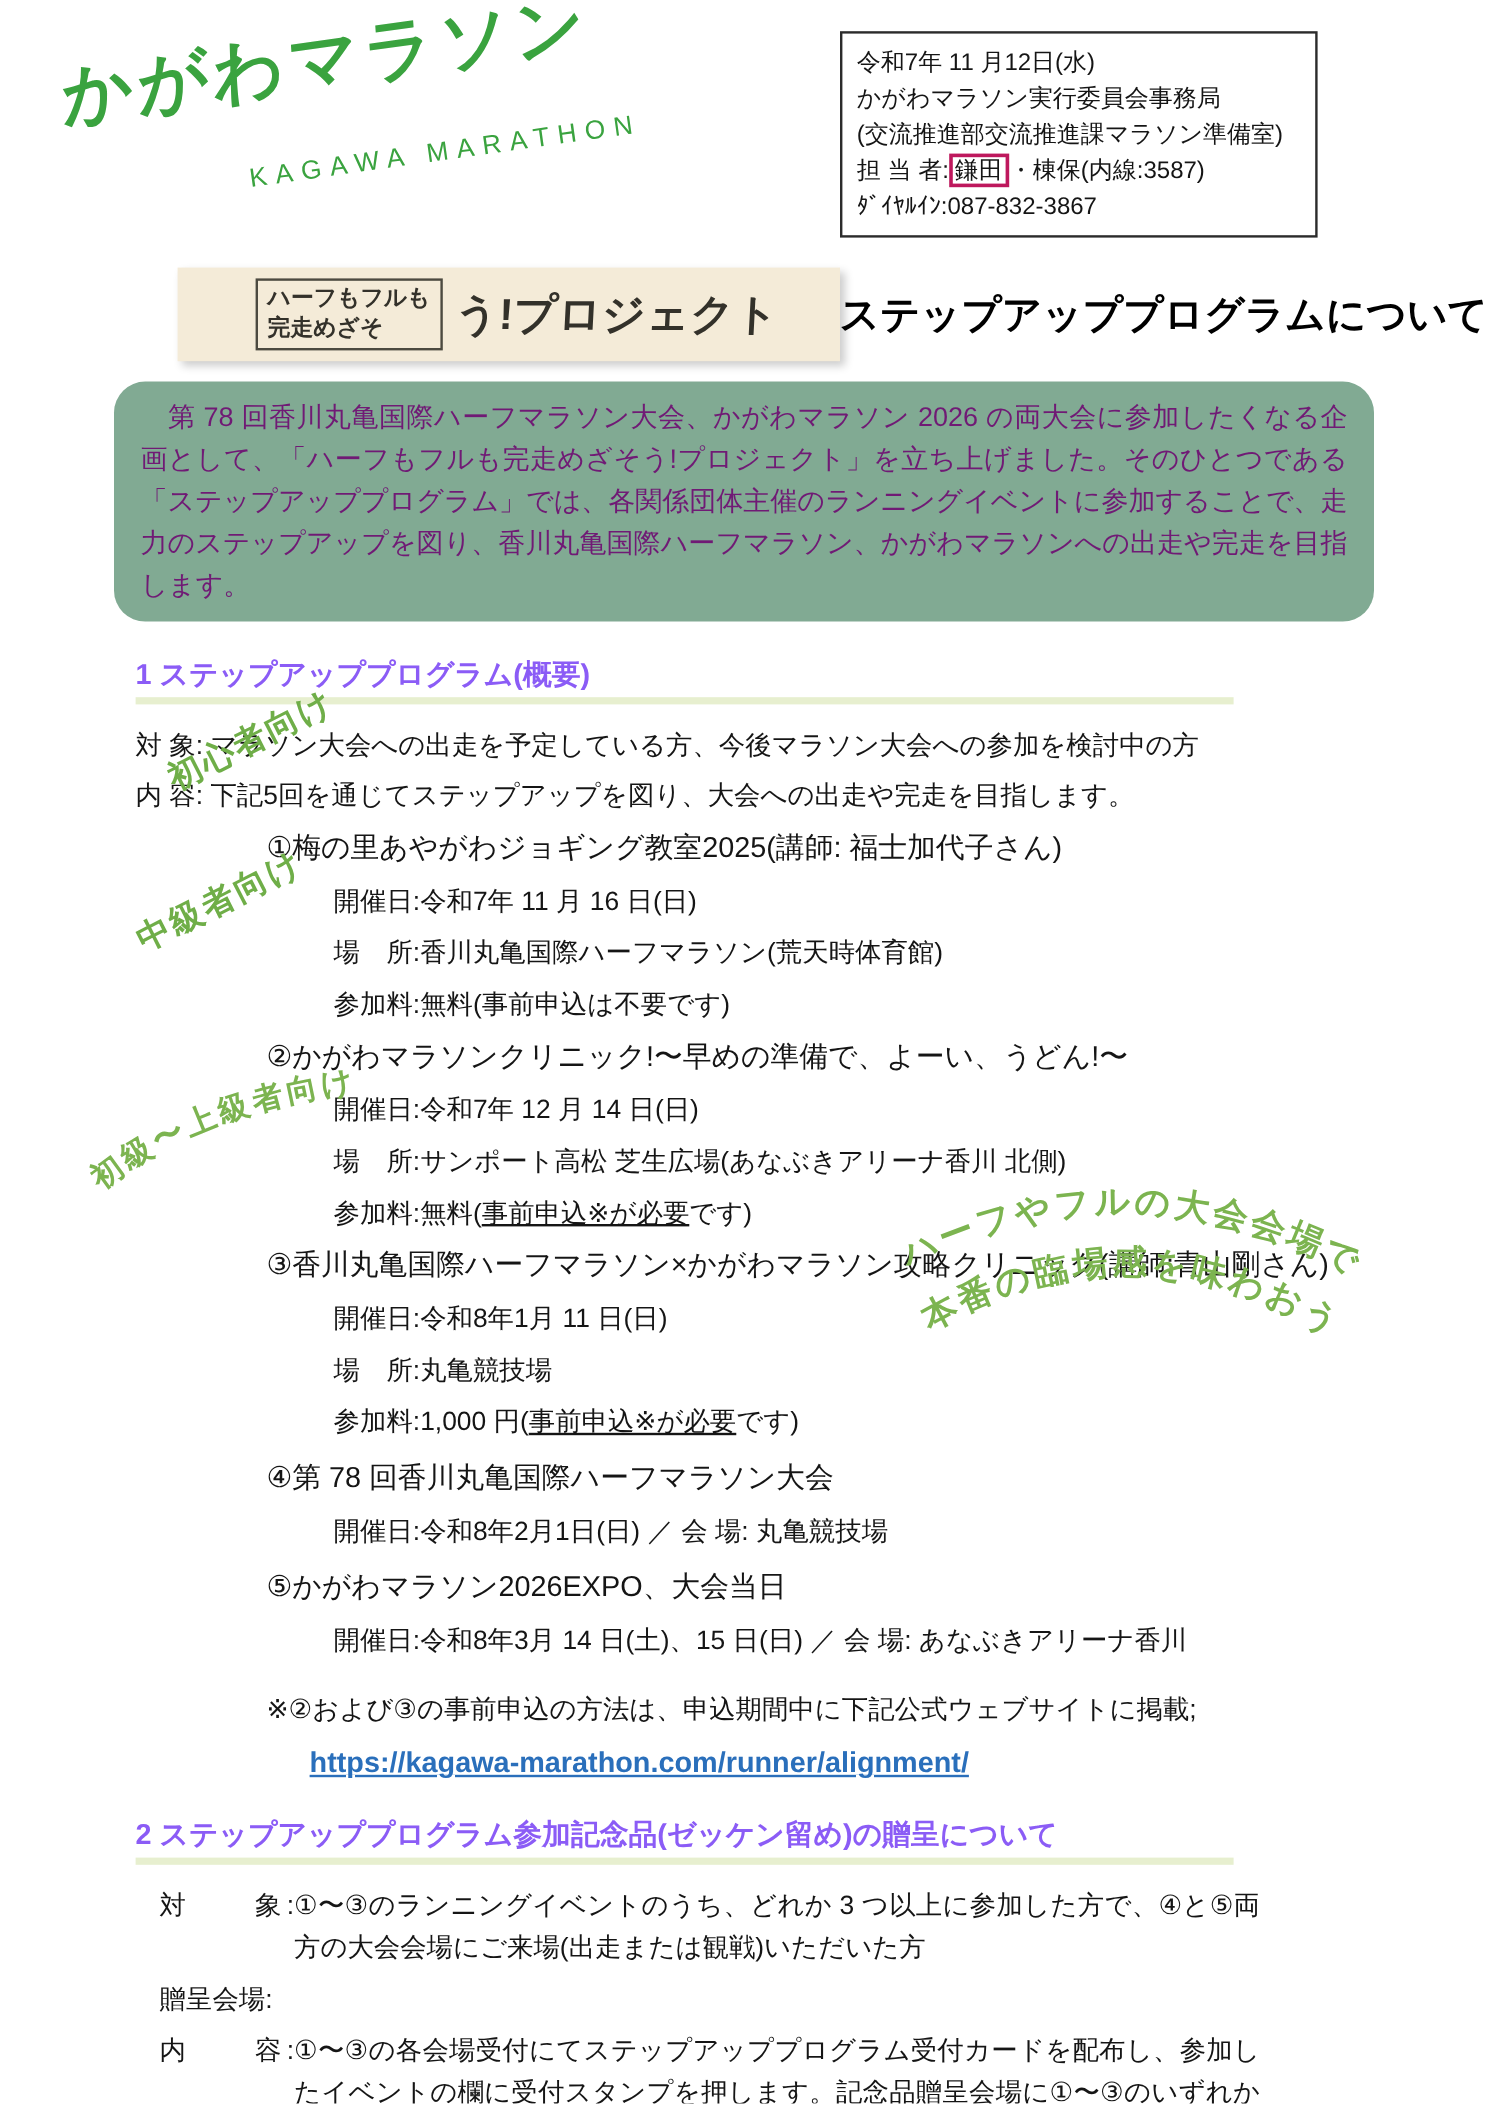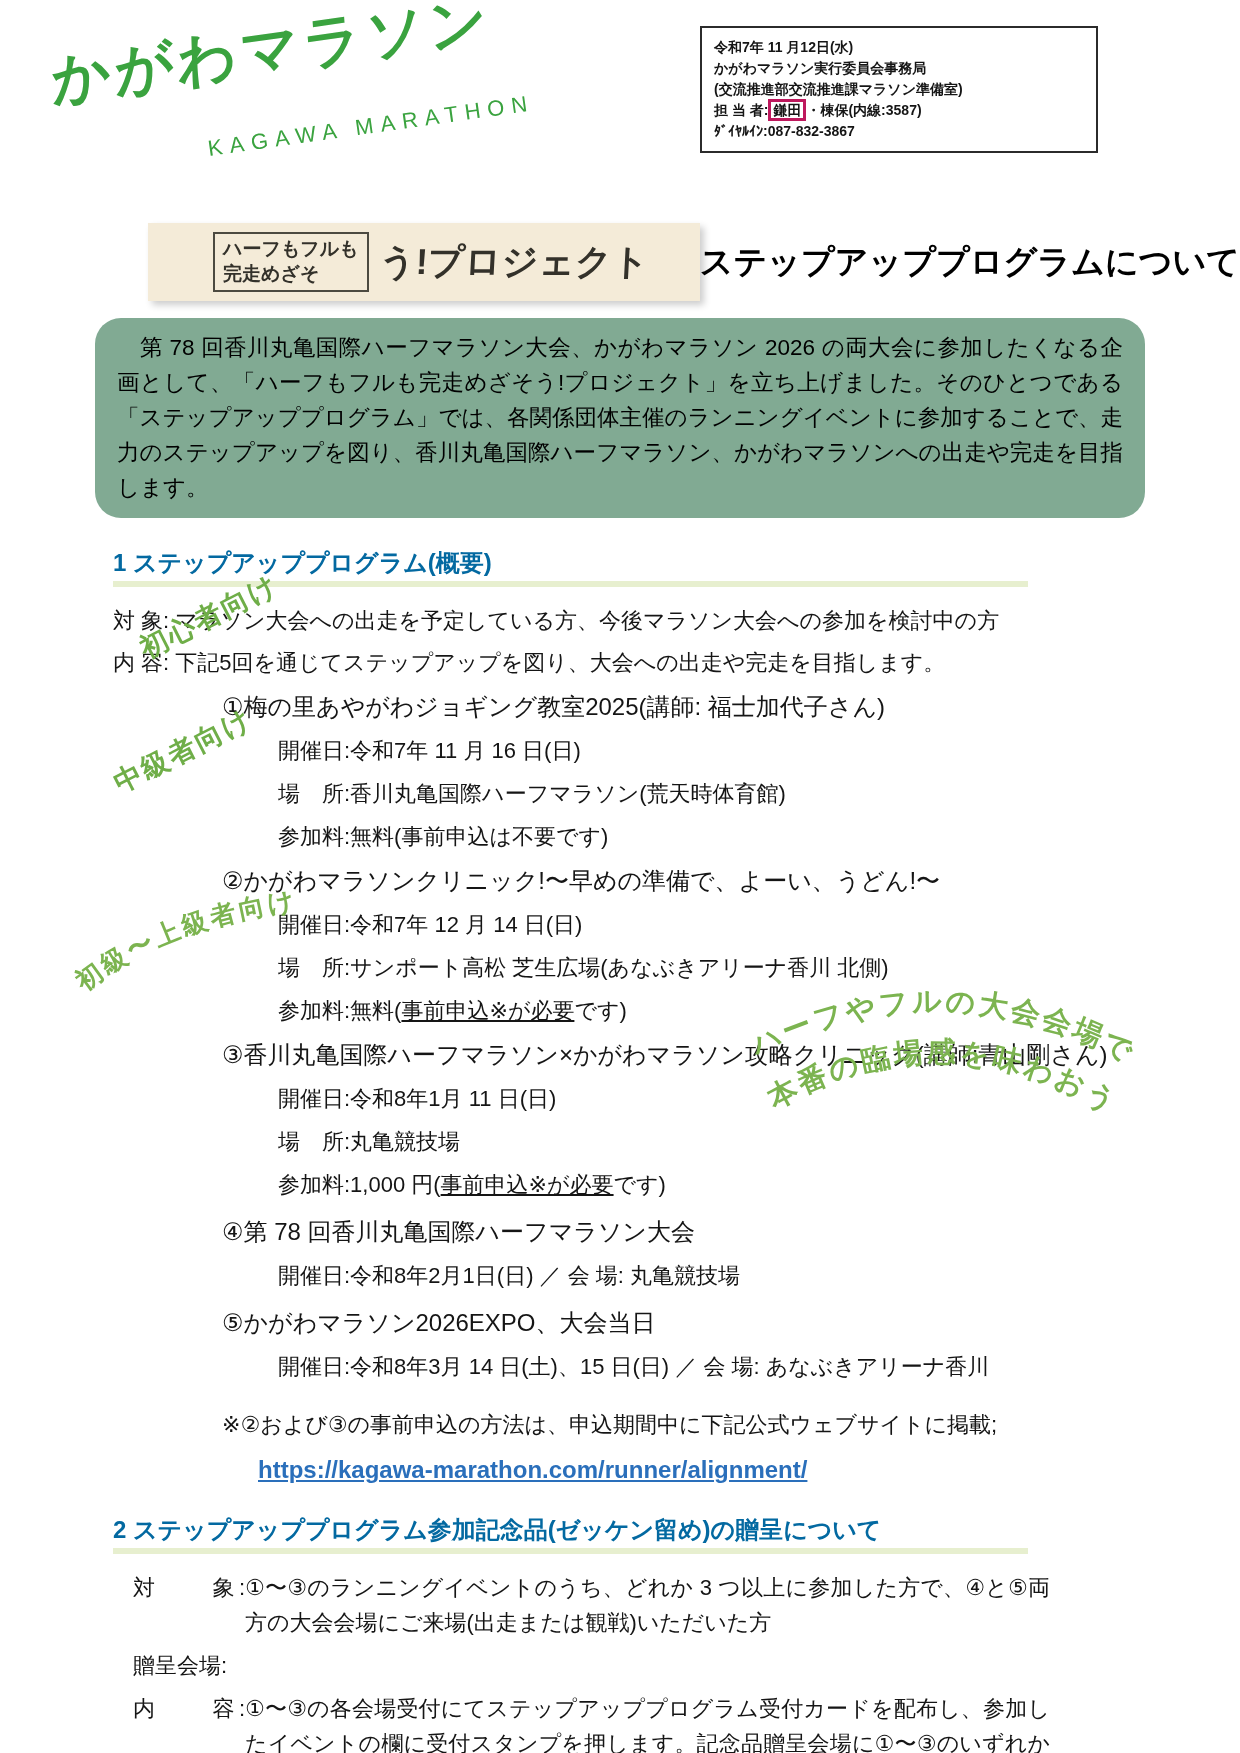--- a/index.html
+++ b/index.html
@@ -14,22 +14,22 @@
     position:absolute;left:52px;top:42px;font-size:58px;font-weight:bold;
     color:#3aa33f;transform:rotate(-8deg) skewX(-4deg);transform-origin:left center;
     letter-spacing:4px;white-space:nowrap;
   }
   .logo-en{
     position:absolute;left:208px;top:136px;font-size:22px;color:#3aa33f;
     letter-spacing:7px;transform:rotate(-8deg);transform-origin:left center;white-space:nowrap;
   }
   .contact-box{
     position:absolute;left:700px;top:26px;width:370px;
-    border:2px solid #2b2b2b;padding:9px 12px;font-size:14px;line-height:1.5;
-    background:#fff;white-space:nowrap;font-weight:bold;
+    border:2px solid #2b2b2b;padding:9px 12px;font-size:20px;line-height:1.5;
+    background:#fff;white-space:nowrap;
   }
   .boxed-name{border:3px solid #be185d;padding:0 2px;}
   
   .project-row{display:flex;align-items:center;margin:10px 0 0 148px;height:80px;}
   .project-badge{
     display:flex;align-items:center;background:#f4ebd8;height:78px;width:562px;
     padding-left:14px;box-sizing:border-box;box-shadow:4px 4px 7px rgba(0,0,0,.20);justify-content:center;
   }
   .badge-inner{
     border:2px solid #4c4a40;padding:3px 8px;font-size:19px;line-height:1.3;
@@ -37,24 +37,24 @@
   }
   .badge-suffix{
     font-size:36px;font-weight:700;color:#33312a;margin-left:10px;white-space:nowrap;
     transform:skewX(-3deg);
   }
   .page-title{font-size:33px;font-weight:800;white-space:nowrap;color:#000;}
   
   .intro-box{
     margin:16px 0 0 95px;width:1050px;box-sizing:border-box;border-radius:26px;
     background:#81aa93;padding:13px 22px;font-size:22.5px;line-height:1.55;
-    text-align:justify;color:#000000;
+    text-align:justify;color:#701a75;
   }
   
-  .sec-head{margin:30px 0 0 113px;font-size:24px;font-weight:bold;line-height:30px;color:#0369a1;}
+  .sec-head{margin:30px 0 0 113px;font-size:24px;font-weight:bold;line-height:30px;color:#8b5cf6;}
   .sec-rule{margin:3px 0 0 113px;width:915px;height:6px;background:#e7efcf;}
   
   .body-line{margin:20px 0 0 113px;font-size:22px;line-height:28px;white-space:nowrap;}
   .evt-title{margin:15px 0 0 222px;font-size:24px;line-height:30px;white-space:nowrap;}
   .evt-detail{margin:15px 0 0 278px;font-size:22px;line-height:28px;white-space:nowrap;}
   .u-part{text-decoration:underline;}
   .note-line{margin:30px 0 0 222px;font-size:22px;line-height:28px;white-space:nowrap;}
   .url-line{margin:16px 0 0 258px;font-size:24px;line-height:30px;white-space:nowrap;}
   .url-link{color:#2a6fbb;text-decoration:underline;cursor:pointer;font-weight:bold;}
   

